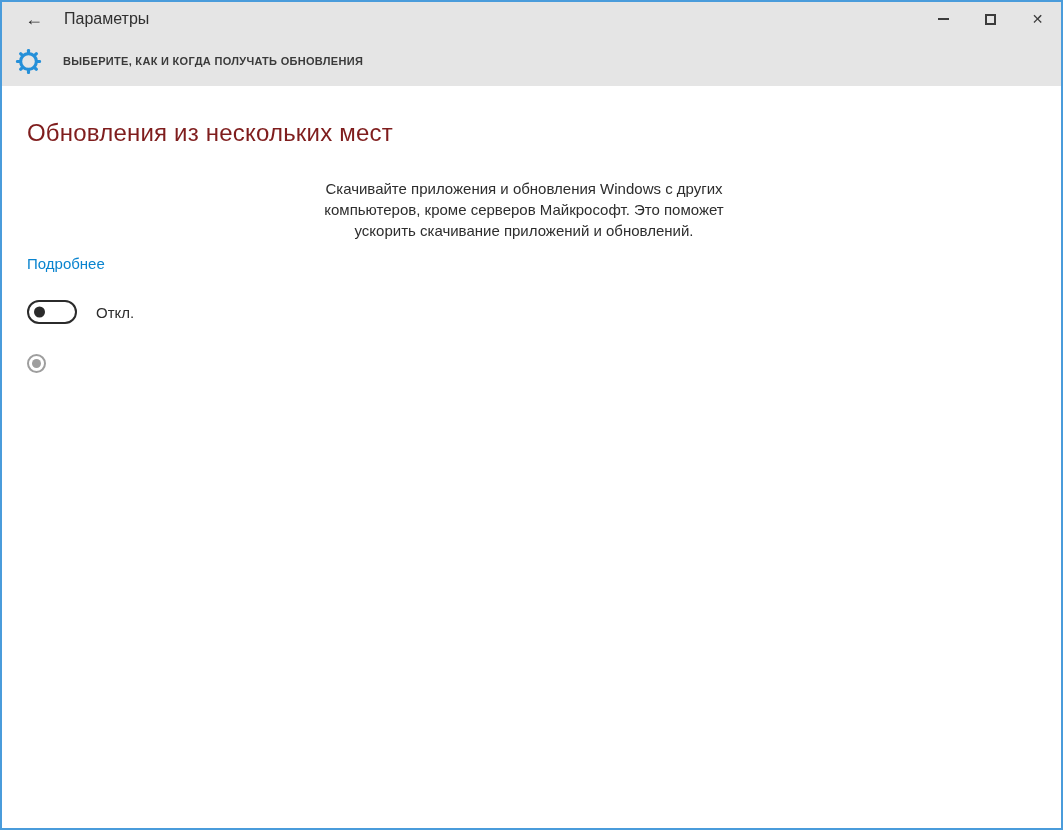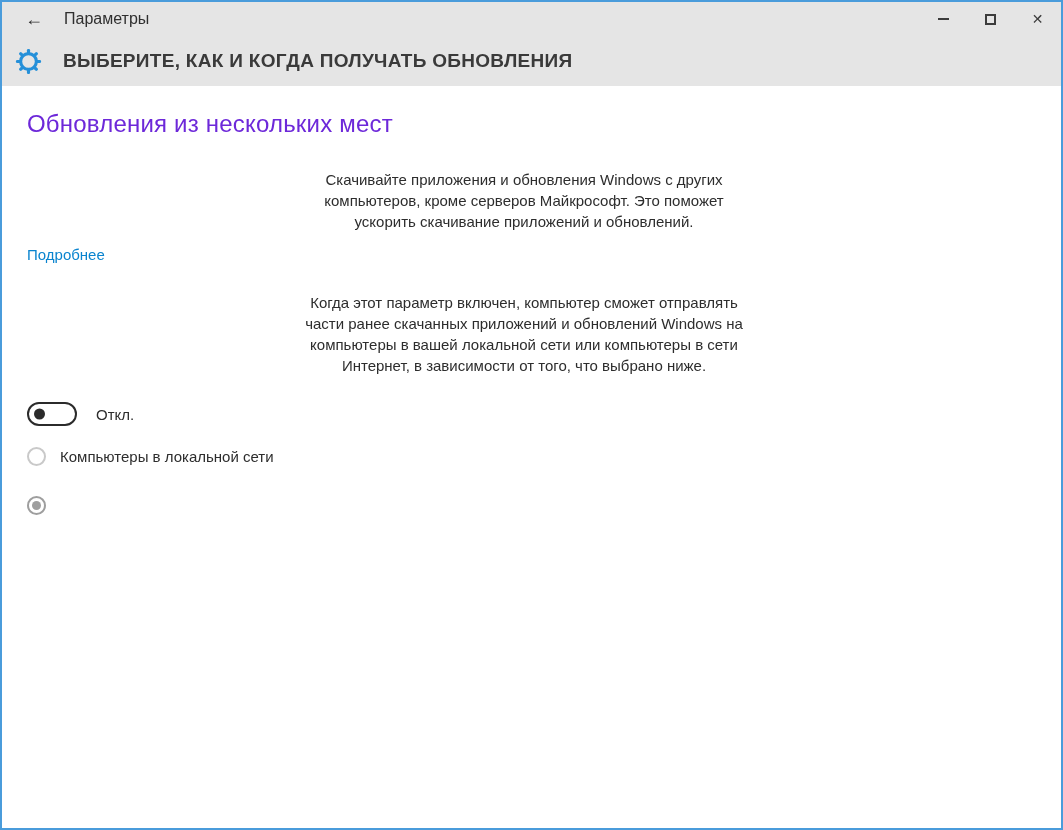--- a/index.html
+++ b/index.html
@@ -42,27 +42,27 @@
   .glyph-min{display:block;width:11px;height:0;border-top:2px solid #3c3c3c;}
   .glyph-max{display:block;width:11px;height:11px;border:2px solid #3c3c3c;}
   .glyph-close{font-size:14px;color:#3c3c3c;line-height:1;}
   .header{
     height:50px;
     display:flex;align-items:center;
     padding-left:13px;
   }
   .gear{width:27px;height:27px;margin-right:21px;display:inline-flex;}
   .header-title{
-    font-size:19px;font-weight:bold;color:#3a3a3a;letter-spacing:.3px;
+    font-size:11px;font-weight:bold;color:#3a3a3a;letter-spacing:.3px;
   }
   
   .content{padding:0 40px 0 25px;}
   h1{
-    font-size:24px;font-weight:400;color:#6d28d9;
-    margin-top:24px;letter-spacing:.2px;
+    font-size:24px;font-weight:400;color:#7f1d1d;
+    margin-top:33px;letter-spacing:.2px;
   }
   .body-text{
     font-size:15px;line-height:21px;color:#2d2d2d;
     white-space:pre-line;margin-top:31px;text-align:center;
   }
   .link{
     display:inline-block;margin-top:12px;
     color:var(--link);font-size:15px;line-height:21px;
     text-decoration:none;cursor:pointer;
   }
@@ -141,36 +141,28 @@
 
   <div class="content">
     <h1>Обновления из нескольких мест</h1>
 
     <p class="body-text">Скачивайте приложения и обновления Windows с других
 компьютеров, кроме серверов Майкрософт. Это поможет
 ускорить скачивание приложений и обновлений.</p>
 
     <a class="link">Подробнее</a>
 
-    <p class="body-text details">Когда этот параметр включен, компьютер сможет отправлять
-части ранее скачанных приложений и обновлений Windows на
-компьютеры в вашей локальной сети или компьютеры в сети
-Интернет, в зависимости от того, что выбрано ниже.</p>
 
     <div class="toggle-row">
       <div class="toggle">
         <div class="knob"></div>
       </div>
       <span class="toggle-label">Откл.</span>
     </div>
 
 
-    <div class="radio-row rr1">
-      <span class="radio"></span>
-      <span class="radio-label">Компьютеры в локальной сети</span>
-    </div>
 
     <div class="radio-row rr2 selected">
       <span class="radio"></span>
     </div>
   </div>
 
 </div>
 
 </body></html>

